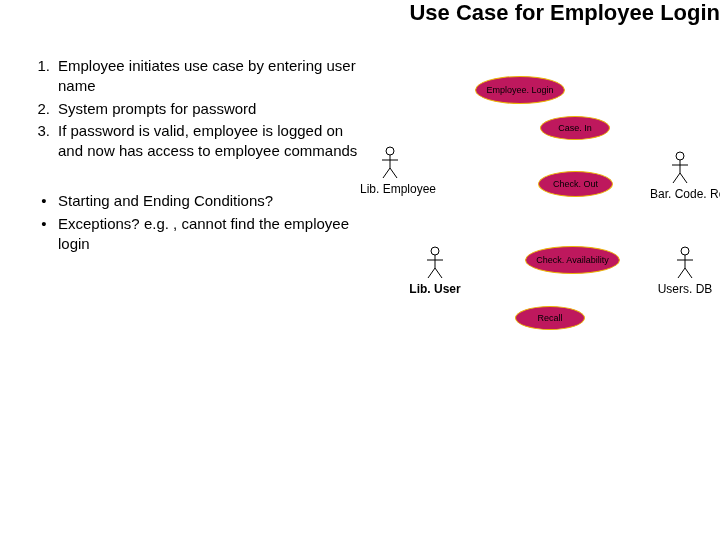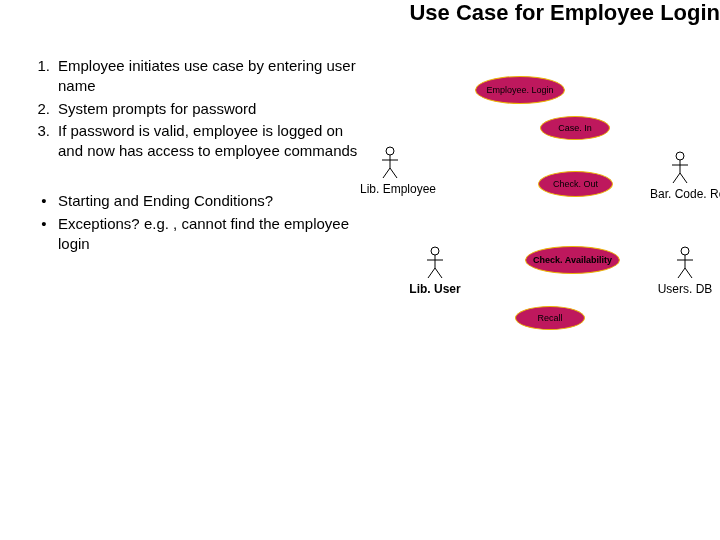--- a/index.html
+++ b/index.html
@@ -166,17 +166,17 @@
         <line x1="2" y1="14" x2="18" y2="14" stroke="#000"></line>
         <line x1="10" y1="22" x2="3" y2="32" stroke="#000"></line>
         <line x1="10" y1="22" x2="17" y2="32" stroke="#000"></line>
       </svg>
       <div class="actor-label">Users. DB</div>
     </div>
 
     <div class="usecase" style="left:115px; top:20px; width:90px; height:28px;">Employee. Login</div>
     <div class="usecase" style="left:180px; top:60px; width:70px; height:24px;">Case. In</div>
     <div class="usecase" style="left:178px; top:115px; width:75px; height:26px;">Check. Out</div>
-    <div class="usecase" style="left:165px; top:190px; width:95px; height:28px;font-weight:bold;">Check. Availability</div>
+    <div class="usecase" style="left:165px; top:190px; width:95px; height:28px;">Check. Availability</div>
     <div class="usecase" style="left:155px; top:250px; width:70px; height:24px;">Recall</div>
 
   </div>
 </div>
 
 </body></html>

